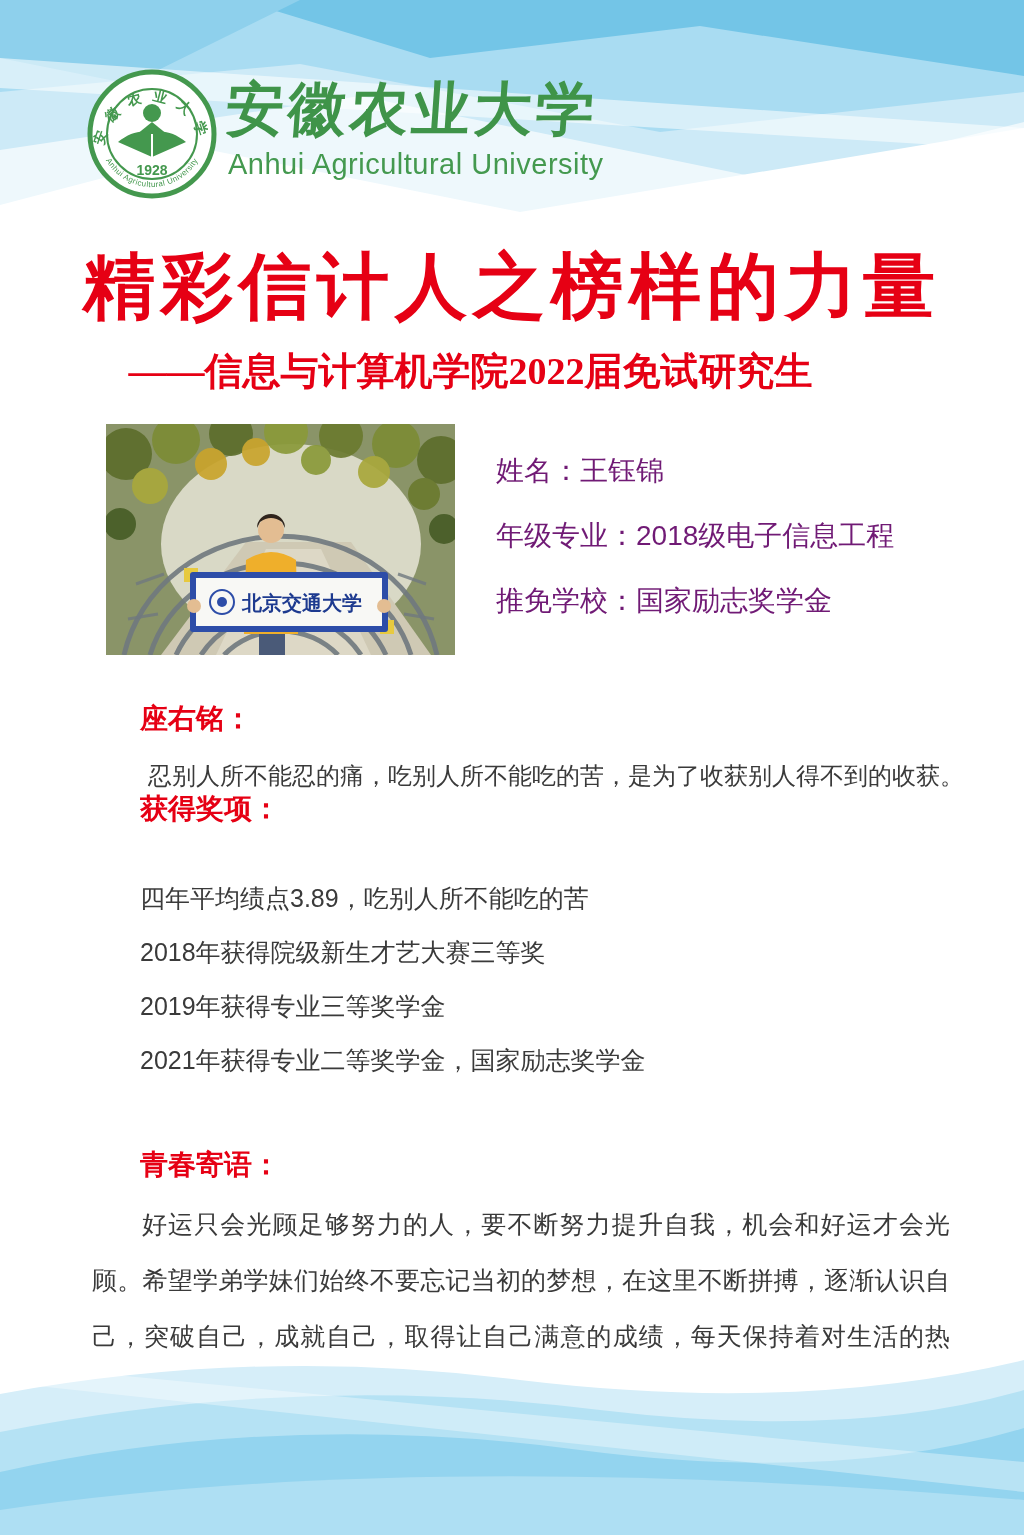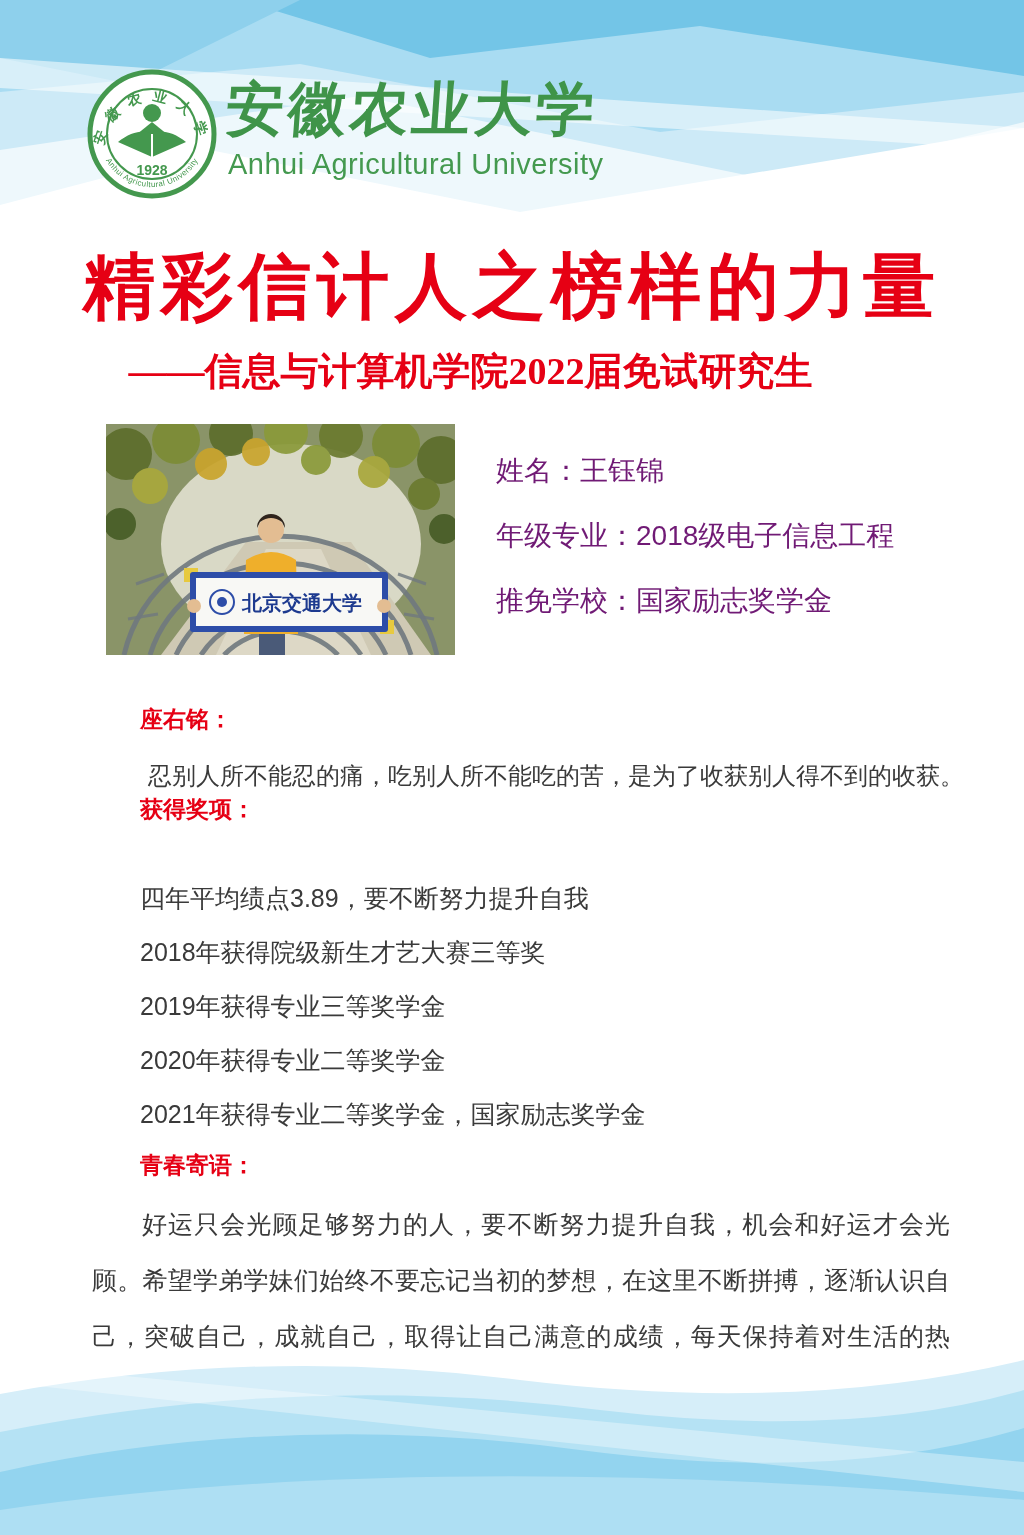--- a/index.html
+++ b/index.html
@@ -35,21 +35,21 @@
     left:0;top:349px;width:941px;text-align:center;
     font-family:"Liberation Serif",serif;font-weight:bold;
     font-size:38px;line-height:44px;color:#e60014;white-space:nowrap;
   }
   
   .photo{left:106px;top:424px;width:349px;height:231px;}
   .profile{left:496px;top:452px;width:470px;font-size:28px;color:#701a75;}
   .profile div{line-height:38px;margin-bottom:27px;white-space:nowrap;}
   
   .sec-head{
-    font-size:23px;font-weight:bold;color:#e60014;line-height:34px;white-space:nowrap;
+    font-size:28px;font-weight:bold;color:#e60014;line-height:34px;white-space:nowrap;
   }
   .sec-body{font-size:24px;line-height:32px;color:#3a3a3a;white-space:nowrap;margin-left:8px;}
   .motto-head{left:140px;top:702px;}
   .motto-body{left:140px;top:760px;}
   .awards-head{left:140px;top:792px;}
   .awards-list{left:140px;top:882px;width:800px;}
   .awards-list .award{font-size:25px;line-height:33px;margin-bottom:21px;color:#3a3a3a;white-space:nowrap;}
   .msg-head{left:140px;top:1148px;}
   .msg-body{
     left:92px;top:1196px;width:858px;
@@ -160,24 +160,23 @@
     <div>姓名：王钰锦</div>
     <div>年级专业：2018级电子信息工程</div>
     <div>推免学校：国家励志奖学金</div>
   </div>
 
   <div class="abs sec-head motto-head">座右铭：</div>
   <div class="abs sec-body motto-body">忍别人所不能忍的痛，吃别人所不能吃的苦，是为了收获别人得不到的收获。</div>
 
   <div class="abs sec-head awards-head">获得奖项：</div>
   <div class="abs awards-list">
-    <div class="award">四年平均绩点3.89，要不断努力提升自我</div>
+    <div class="award">四年平均绩点3.89，吃别人所不能吃的苦</div>
     <div class="award">2018年获得院级新生才艺大赛三等奖</div>
     <div class="award">2019年获得专业三等奖学金</div>
-    <div class="award">2020年获得专业二等奖学金</div>
     <div class="award">2021年获得专业二等奖学金，国家励志奖学金</div>
   </div>
 
   <div class="abs sec-head msg-head">青春寄语：</div>
   <div class="abs msg-body">好运只会光顾足够努力的人，要不断努力提升自我，机会和好运才会光顾。希望学弟学妹们始终不要忘记当初的梦想，在这里不断拼搏，逐渐认识自己，突破自己，成就自己，取得让自己满意的成绩，每天保持着对生活的热情！</div>
 
   <svg class="abs deco-bottom" viewBox="0 0 1024 183" preserveAspectRatio="none" aria-hidden="true">
     <rect x="0" y="0" width="1024" height="183" fill="#ffffff"></rect>
     <path d="M0,42 Q260,-6 520,28 Q800,62 1024,8 V183 H0 Z" fill="#d6eef9"></path>
     <path d="M0,80 Q300,20 600,58 Q850,88 1024,38 V183 H0 Z" fill="#b5e2f4"></path>

